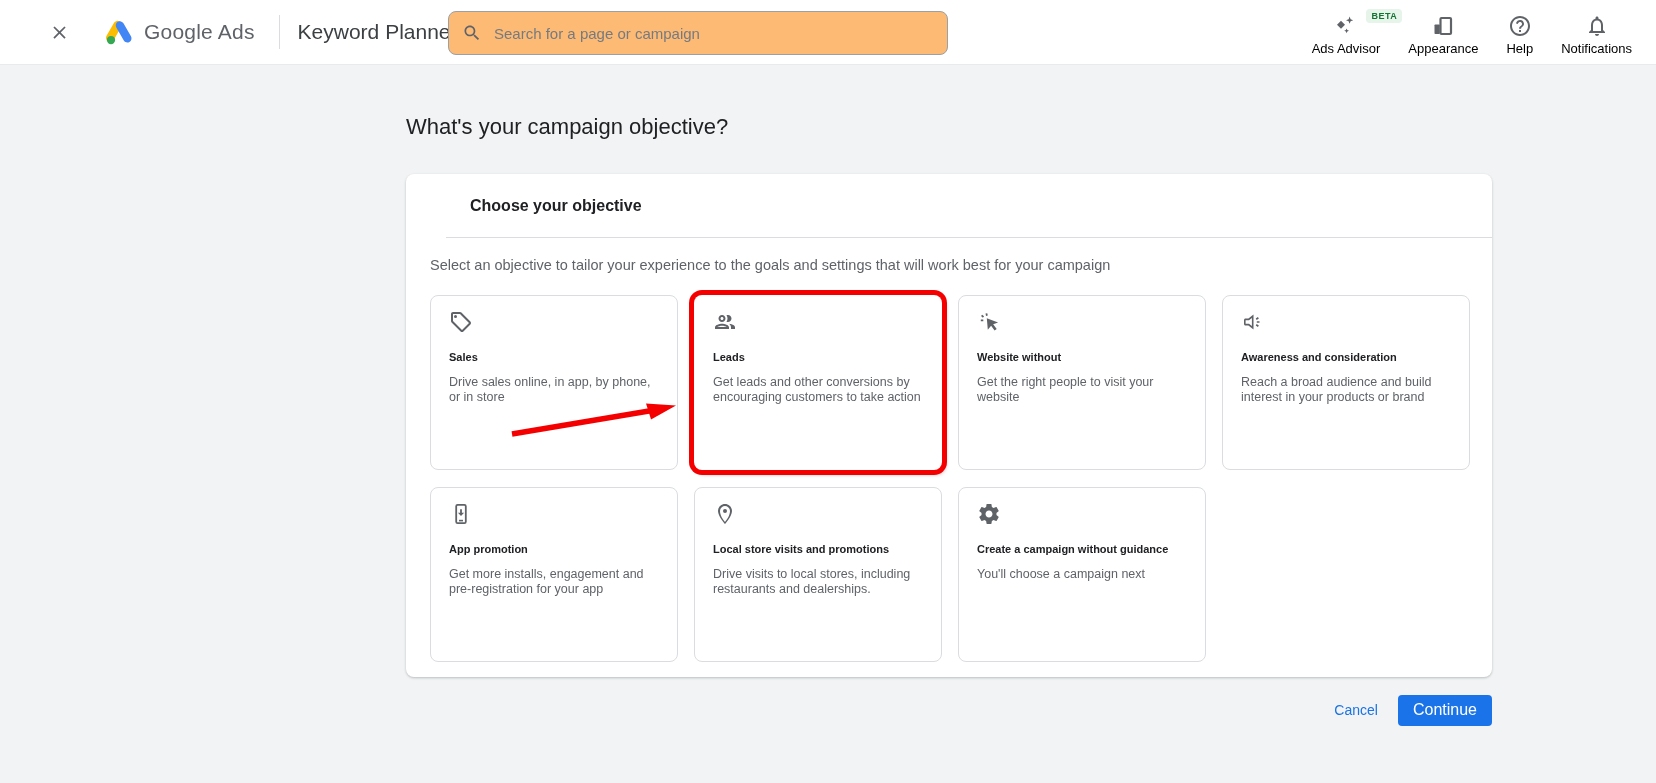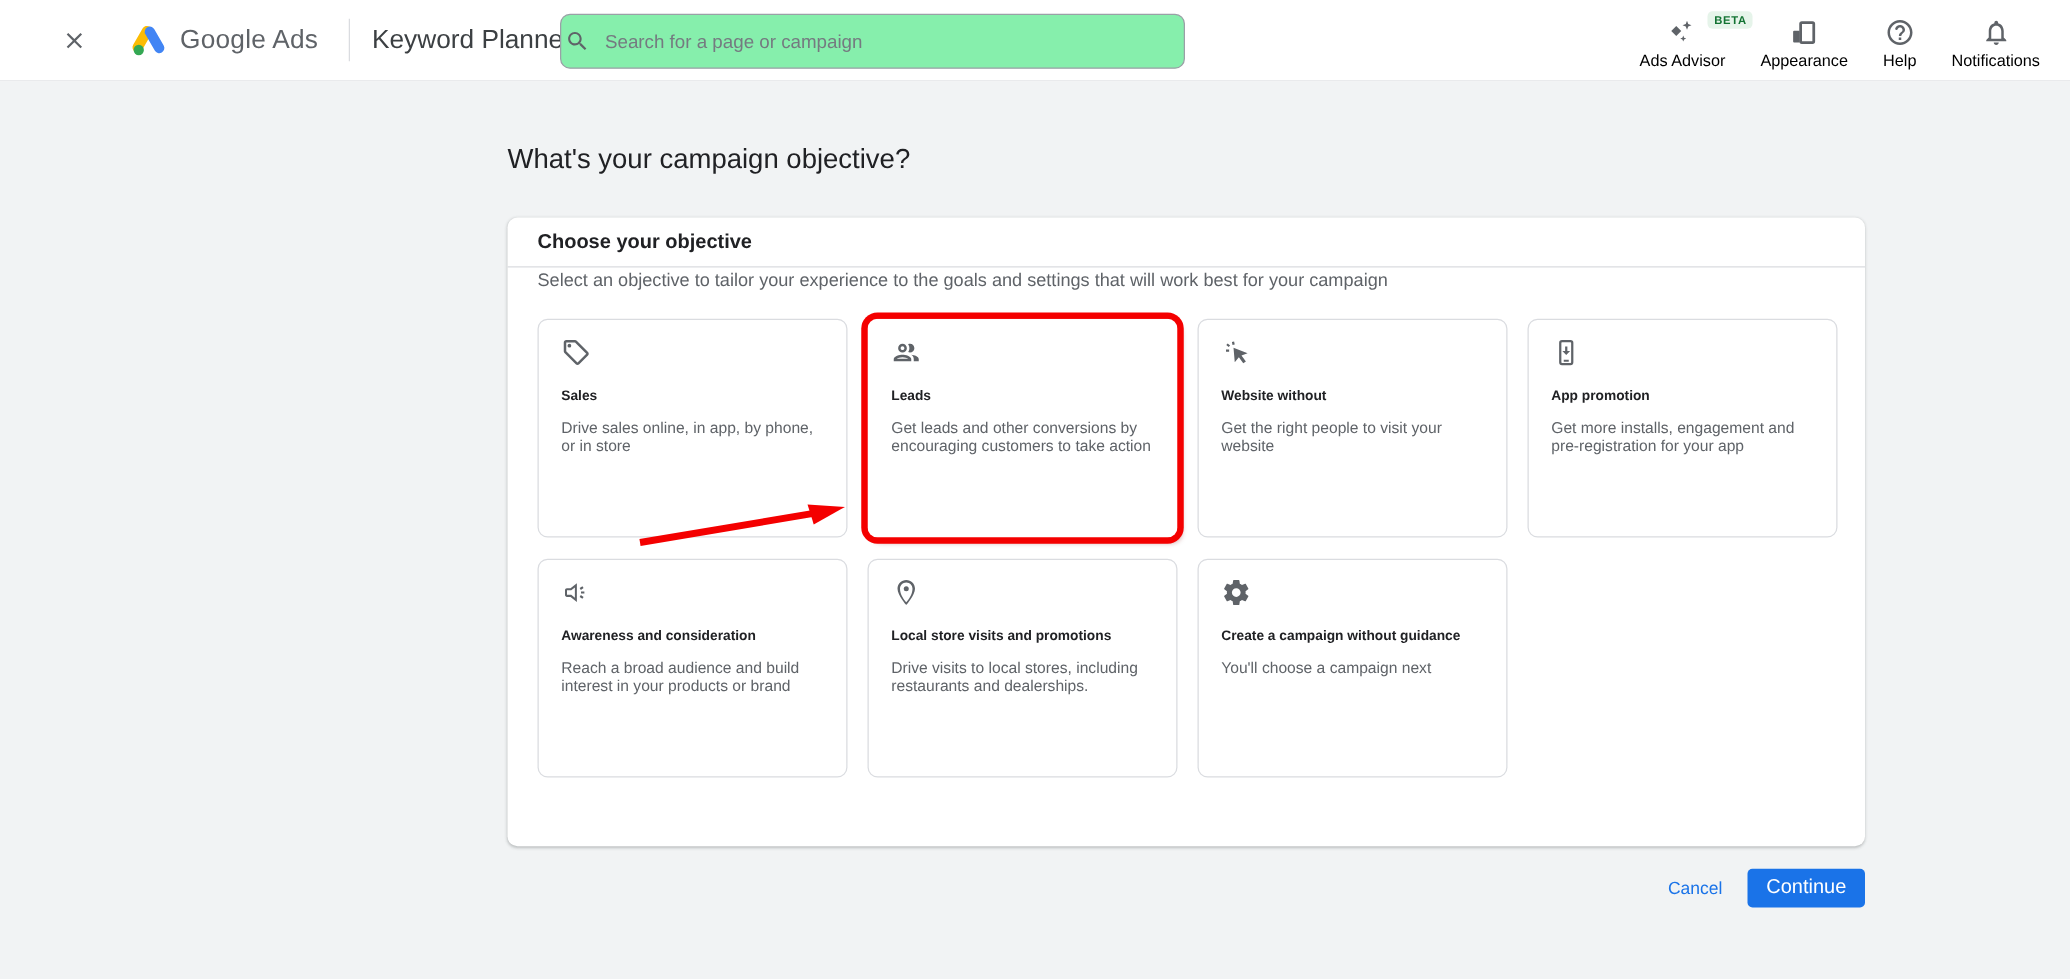--- a/index.html
+++ b/index.html
@@ -28,22 +28,22 @@
   .close-btn{
     margin-left:48px;width:22px;height:22px;color:var(--txt-gray);
     display:flex;align-items:center;justify-content:center;cursor:pointer;
   }
   .logo{margin-left:34px;width:30px;height:30px;display:flex;align-items:center;}
   .brand{margin-left:10px;font-size:21px;color:var(--txt-gray);letter-spacing:.2px;}
   .tb-divider{width:1px;height:34px;background:var(--border);margin-left:24px;}
   .app-title{margin-left:18px;font-size:21px;color:#3c4043;}
   .searchbox{
     position:absolute;left:448px;top:11px;width:500px;height:44px;
-    background:#86efac;border:1px solid #9aa0a6;border-radius:8px;
-    display:flex;align-items:center;padding:0 3px;
+    background:#fdba74;border:1px solid #9aa0a6;border-radius:8px;
+    display:flex;align-items:center;padding:0 13px;
   }
   .searchbox .s-icon{color:var(--txt-gray);display:flex;margin-right:12px;}
   .searchbox input{
     border:none;outline:none;flex:1;font-size:15px;color:#3c4043;
     font-family:"Liberation Sans", sans-serif;background:transparent;
   }
   .searchbox input::placeholder{color:#757a80;}
   .tb-actions{
     position:absolute;right:24px;top:0;height:65px;
     display:flex;align-items:center;gap:28px;
@@ -63,26 +63,27 @@
   .page-heading{
     position:absolute;left:406px;top:114px;
     font-size:22px;color:var(--txt-dark);
   }
   .card{
     position:absolute;left:406px;top:174px;width:1086px;height:503px;
     background:#fff;border-radius:8px;
     box-shadow:0 1px 2px rgba(60,64,67,.18), 0 1px 3px rgba(60,64,67,.12);
   }
   .card-header{
-    height:40px;display:flex;align-items:center;padding:0 24px;
+    height:64px;display:flex;align-items:center;padding:0 24px;
     border-bottom:1px solid var(--border);
+    margin-left:40px;
   }
   .card-title{font-size:16px;font-weight:bold;color:var(--txt-dark);}
   .card-subtitle{
-    margin:3px 24px 0;font-size:14.5px;color:var(--txt-gray);
+    margin:19px 24px 0;font-size:14.5px;color:var(--txt-gray);
   }
   .grid{
     margin:22px 24px 0;
     display:grid;grid-template-columns:repeat(4,248px);gap:17px 16px;
     grid-auto-rows:175px;
   }
   .tile{
     border:1px solid var(--border);border-radius:8px;background:#fff;
     padding:14px 18px 0;cursor:pointer;
   }
@@ -217,38 +218,38 @@
           <path stroke="currentColor" stroke-width="1.8" fill="none" d="M4.6 5.4l1.9 1.6M3.8 10.4h2.5M9.4 3.4l.5 2.4"></path>
         </svg>
       </span>
       <div class="t-title">Website without</div>
       <div class="t-desc">Get the right people to visit your website</div>
     </div>
 
     <div class="tile">
       <span class="t-icon">
         <svg viewBox="0 0 24 24" width="24" height="24">
+          <path fill="currentColor" d="M12.5 4.5v15L7.4 15.5H4.5C3.7 15.5 3 14.8 3 14v-4c0-.8.7-1.5 1.5-1.5h2.9l5.1-4zM10.9 7.9 8 10.2H4.6v3.6H8l2.9 2.3V7.9z"></path>
+          <path stroke="currentColor" stroke-width="1.7" fill="none" d="M15.2 9.2l2.2-1.5M15.2 14.8l2.2 1.5M15.8 12h2.7"></path>
+        </svg>
+      </span>
+      <div class="t-title">Awareness and consideration</div>
+      <div class="t-desc">Reach a broad audience and build interest in your products or brand</div>
+    </div>
+
+    <div class="tile">
+      <span class="t-icon">
+        <svg viewBox="0 0 24 24" width="24" height="24">
           <rect x="7.2" y="2.8" width="9.6" height="18.4" rx="1.4" fill="none" stroke="currentColor" stroke-width="1.8"></rect>
           <path fill="currentColor" d="M12.9 7.2h-1.8v3.6H8.9l3.1 3.1 3.1-3.1h-2.2z"></path>
           <path stroke="currentColor" stroke-width="1.6" d="M10 18.6h4"></path>
         </svg>
       </span>
       <div class="t-title">App promotion</div>
       <div class="t-desc">Get more installs, engagement and pre-registration for your app</div>
-    </div>
-
-    <div class="tile">
-      <span class="t-icon">
-        <svg viewBox="0 0 24 24" width="24" height="24">
-          <path fill="currentColor" d="M12.5 4.5v15L7.4 15.5H4.5C3.7 15.5 3 14.8 3 14v-4c0-.8.7-1.5 1.5-1.5h2.9l5.1-4zM10.9 7.9 8 10.2H4.6v3.6H8l2.9 2.3V7.9z"></path>
-          <path stroke="currentColor" stroke-width="1.7" fill="none" d="M15.2 9.2l2.2-1.5M15.2 14.8l2.2 1.5M15.8 12h2.7"></path>
-        </svg>
-      </span>
-      <div class="t-title">Awareness and consideration</div>
-      <div class="t-desc">Reach a broad audience and build interest in your products or brand</div>
     </div>
 
     <div class="tile">
       <span class="t-icon">
         <svg viewBox="0 0 24 24" width="24" height="24">
             <path fill="currentColor" d="M12 2C8.13 2 5 5.13 5 9c0 5.25 7 13 7 13s7-7.75 7-13c0-3.87-3.13-7-7-7zm0 17.88C10.32 17.85 7 13.57 7 9c0-2.76 2.24-5 5-5s5 2.24 5 5c0 4.57-3.32 8.85-5 10.88z"></path>
             <circle cx="12" cy="9" r="2" fill="currentColor"></circle>
           </svg>
       </span>
       <div class="t-title">Local store visits and promotions</div>

